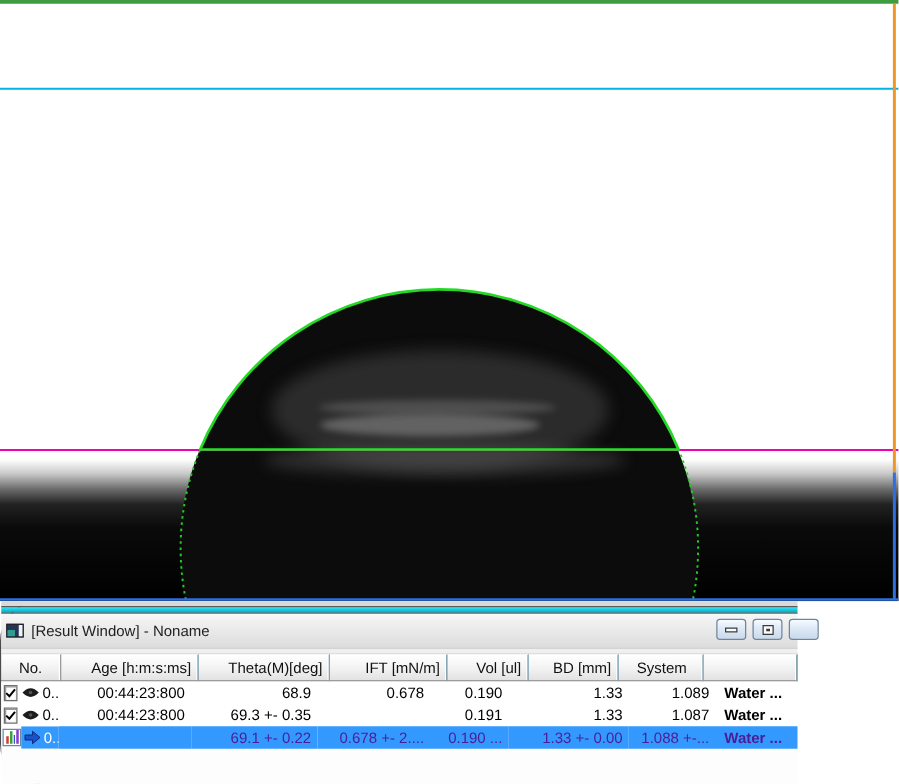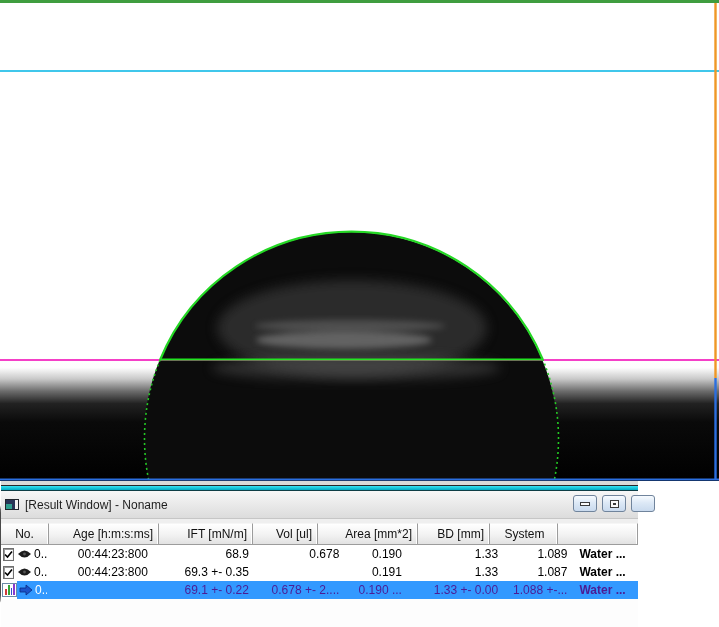--- a/index.html
+++ b/index.html
@@ -140,23 +140,23 @@
         </span>
       <span class="win-btn partial"></span>
     </span>
   </div>
 
   <div class="rw-gap"></div>
 
   <div class="thead">
     <div class="hcell c0 center">No.</div>
     <div class="hcell c1">Age [h:m:s:ms]</div>
+    <div class="hcell c2">Theta(M)[deg]</div>
     <div class="hcell c3">IFT [mN/m]</div>
     <div class="hcell c4">Vol [ul]</div>
-    <div class="hcell c5">Area [mm*2]</div>
     <div class="hcell c6">BD [mm]</div>
     <div class="hcell c7 left">System</div>
     <div class="hcell c8"></div>
   </div>
 
   <div class="tbody">
 
     <div class="trow">
       <div class="cell c0">
         <span class="checkbox">

